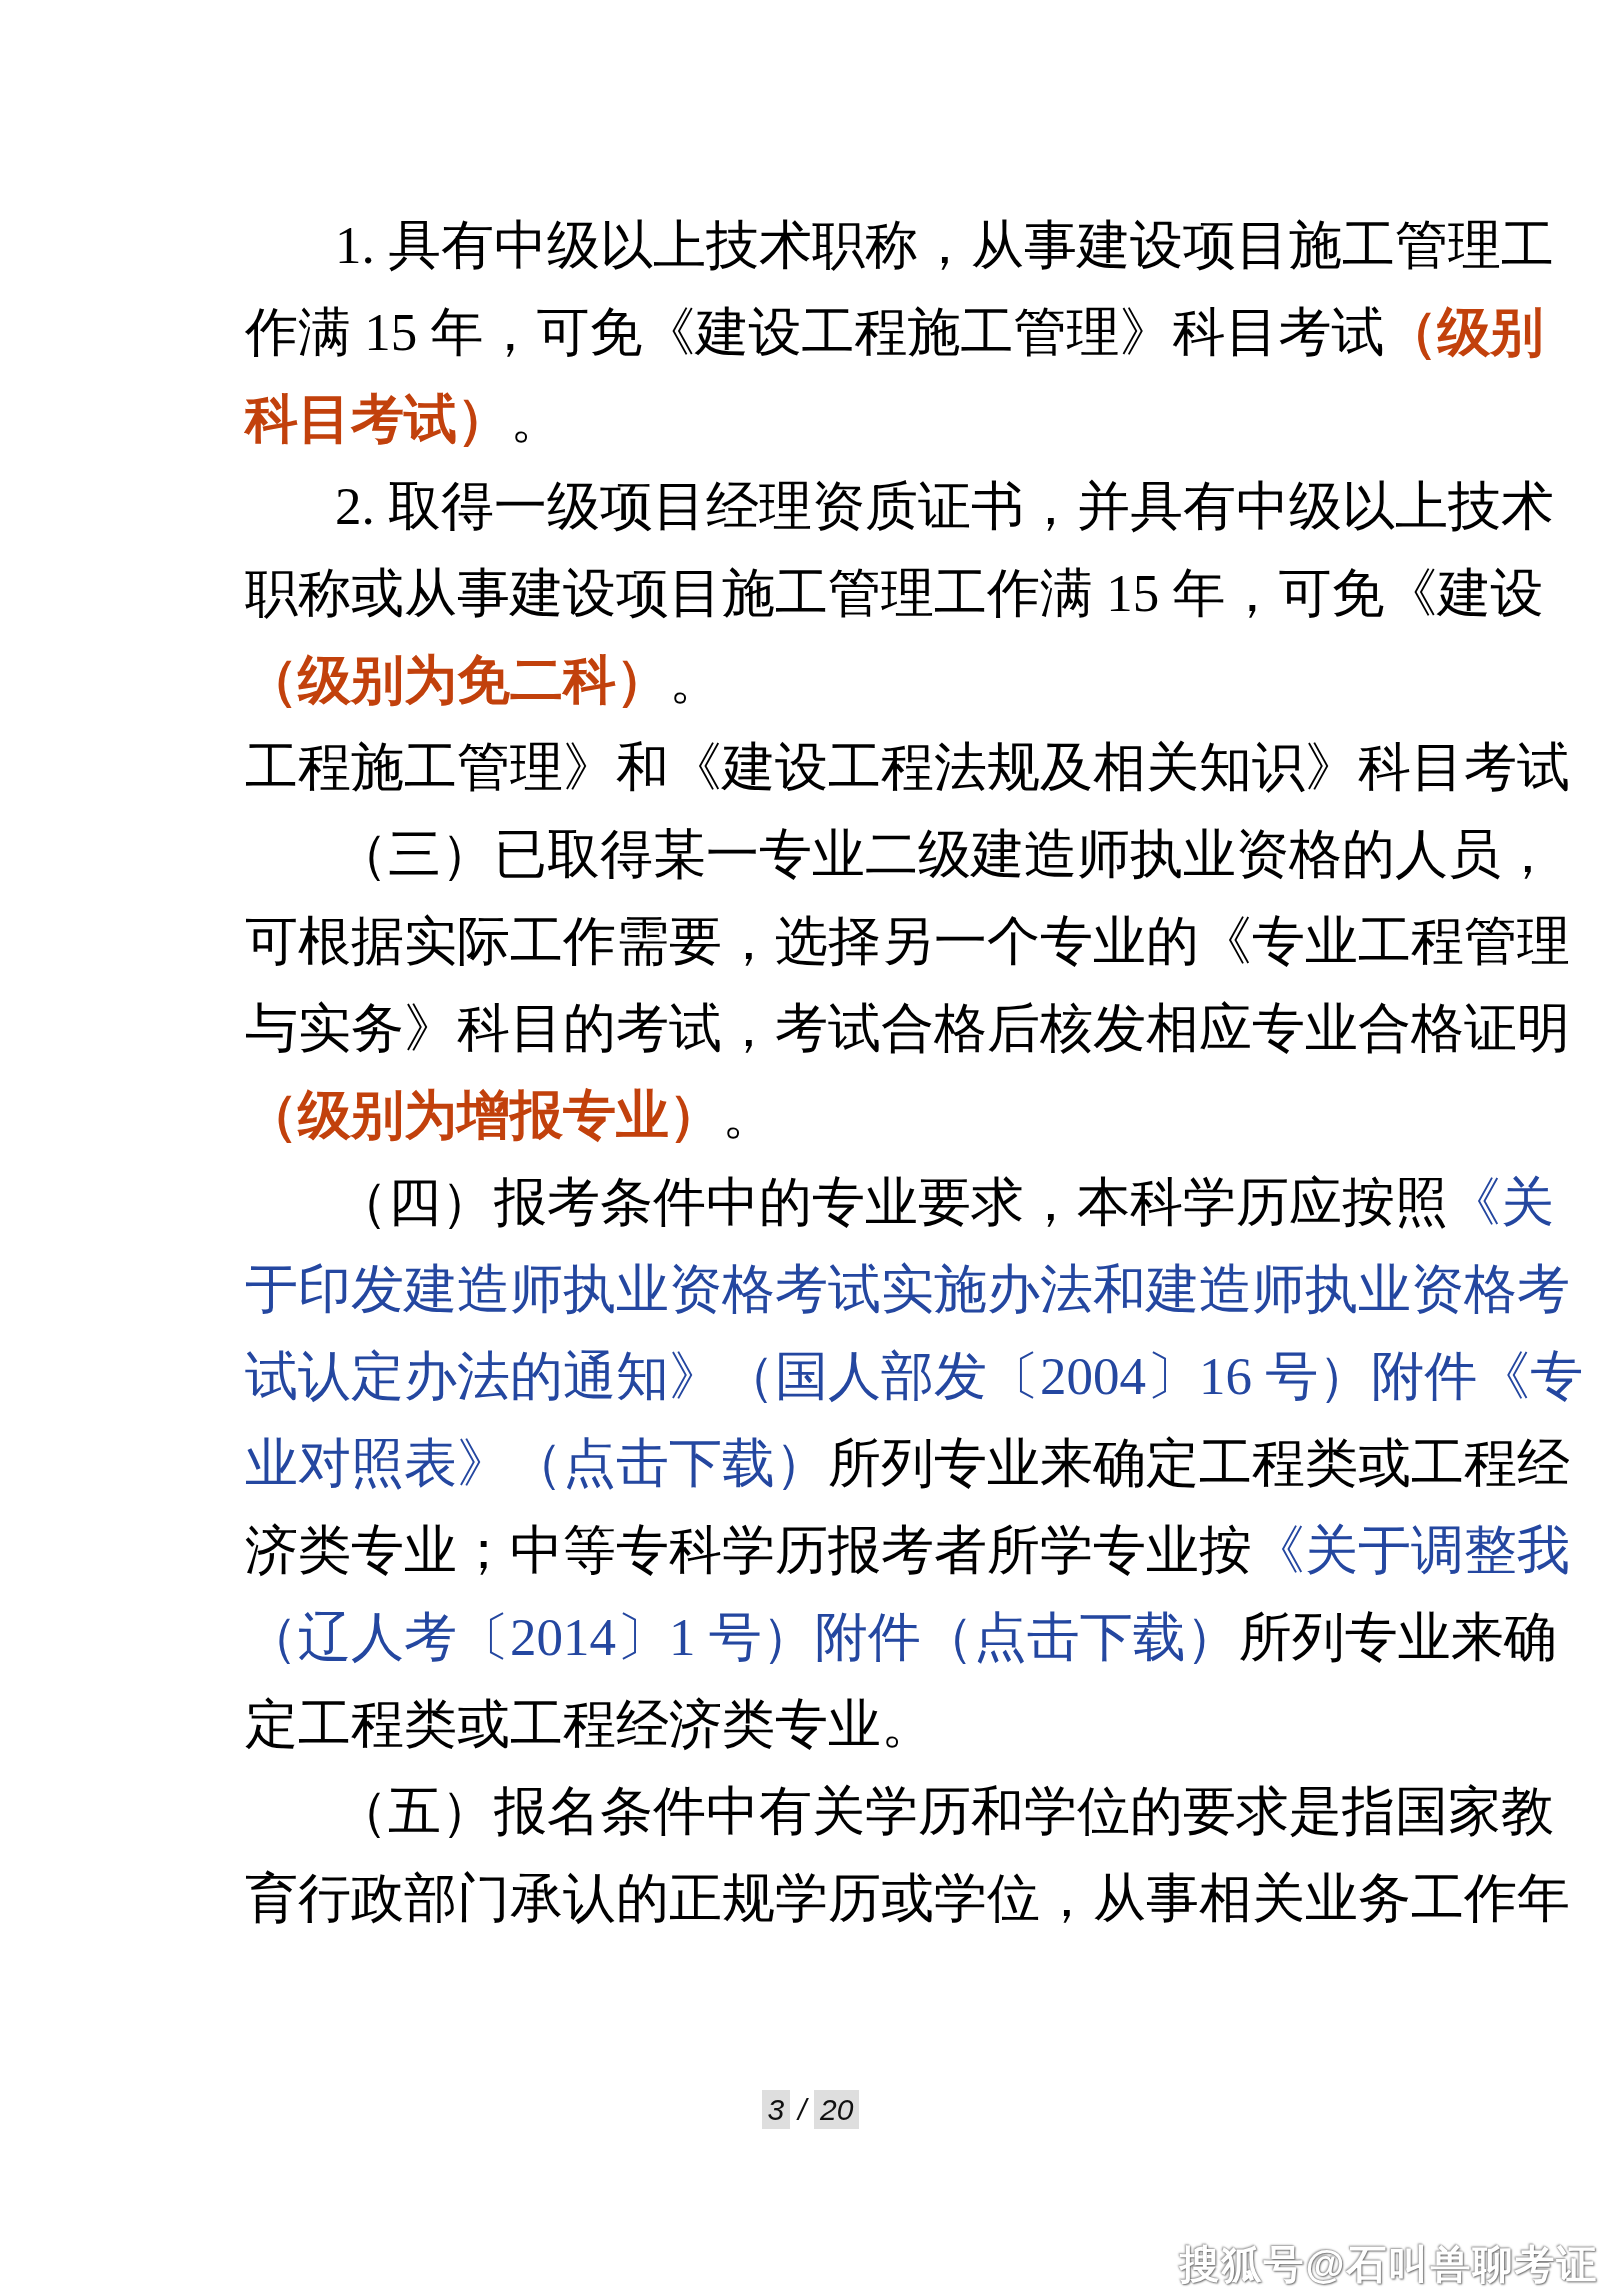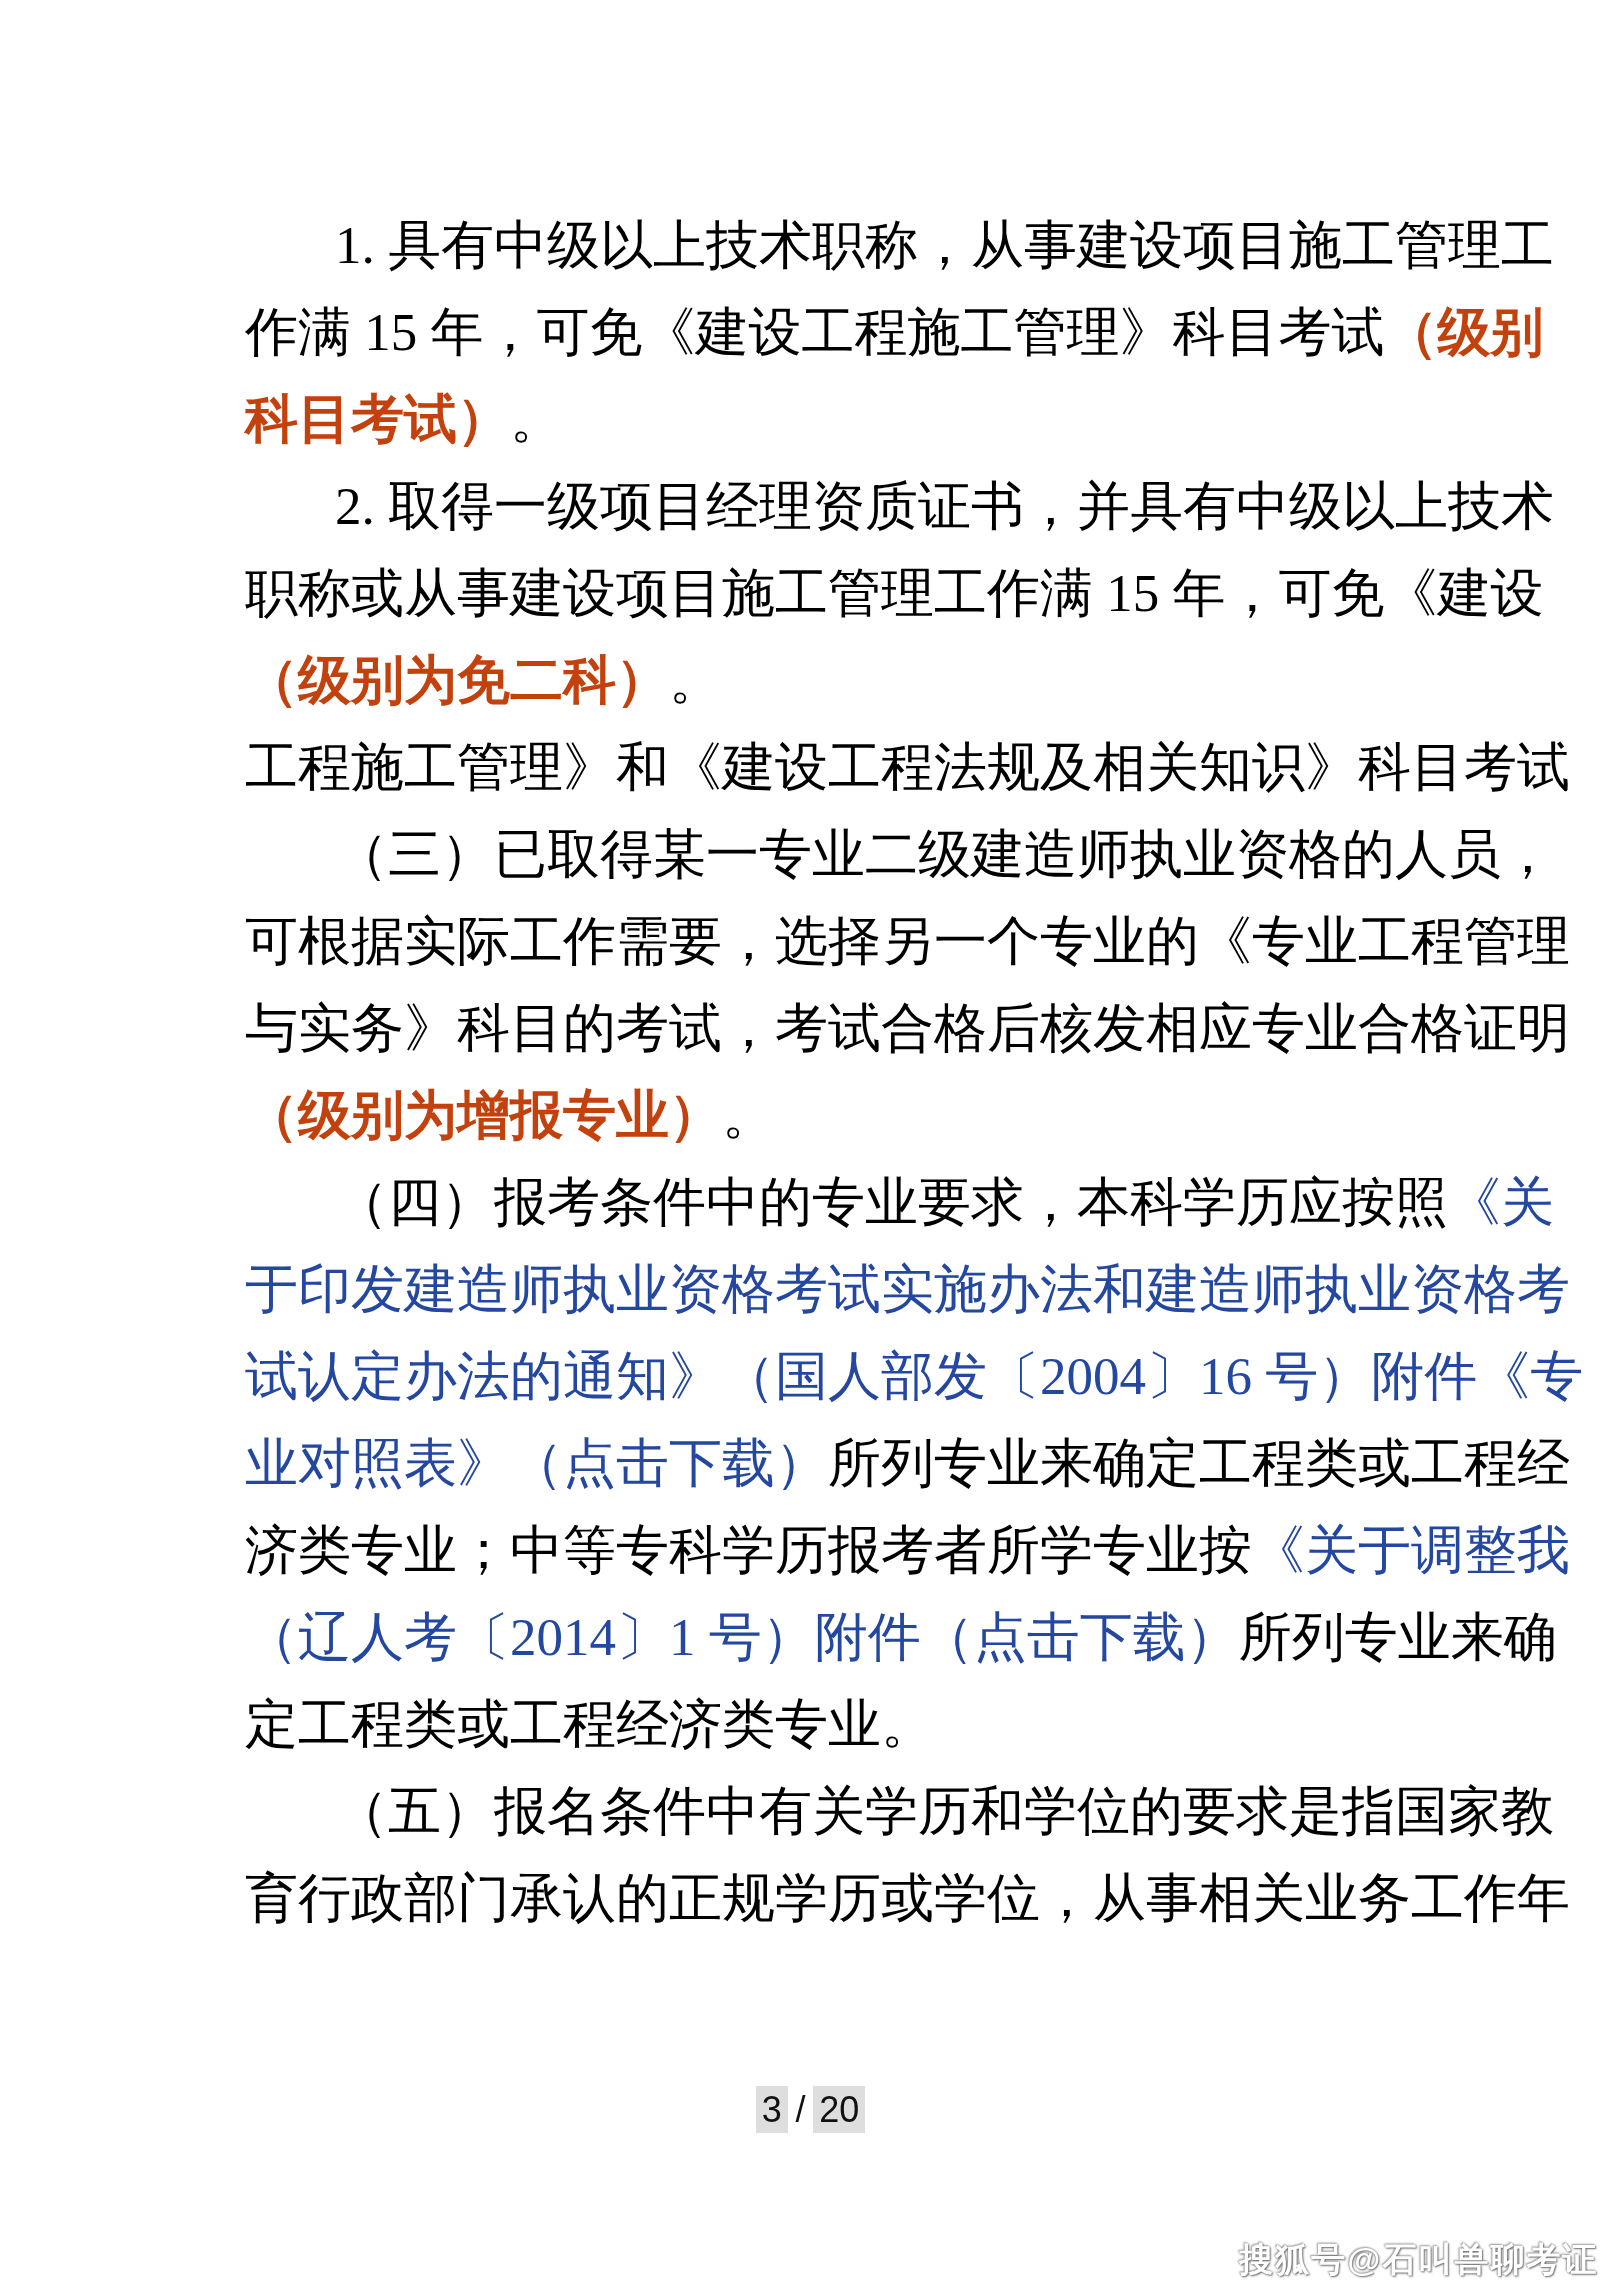--- a/index.html
+++ b/index.html
@@ -36,37 +36,38 @@
   }
   .normal { color: #000000; }
   .bold   { color: #c2410c; font-weight: bold; }
   .link   { color: var(--link-color, #2447a0); }
   .page-footer {
     position: absolute;
     top: 2088px;
     left: 0;
     width: 1621px;
     text-align: center;
-    font-size: 36px;
+    font-size: 30px;
     line-height: 43px;
     color: #111111;
     font-family: "Liberation Sans", "DejaVu Sans", sans-serif;
+    font-style: italic;
   }
   .field-shade {
     background: #dedede;
     padding: 2.9px 5.9px;
   }
   .footer-sep {
     margin: 0 7.8px;
   }
   .watermark {
     position: absolute;
     top: 2237px;
     right: 22.5px;
-    font-size: 34px;
+    font-size: 40px;
     letter-spacing: 2px;
     font-weight: bold;
     font-family: "Liberation Sans", "DejaVu Sans", sans-serif;
     color: #ffffff;
     text-shadow: 1px 1px 2px #6a6a6a, -1px -1px 2px #a0a0a0, 0 0 1px #8a8a8a;
     white-space: pre;
   }
 </style>
 </head>
 <body>

